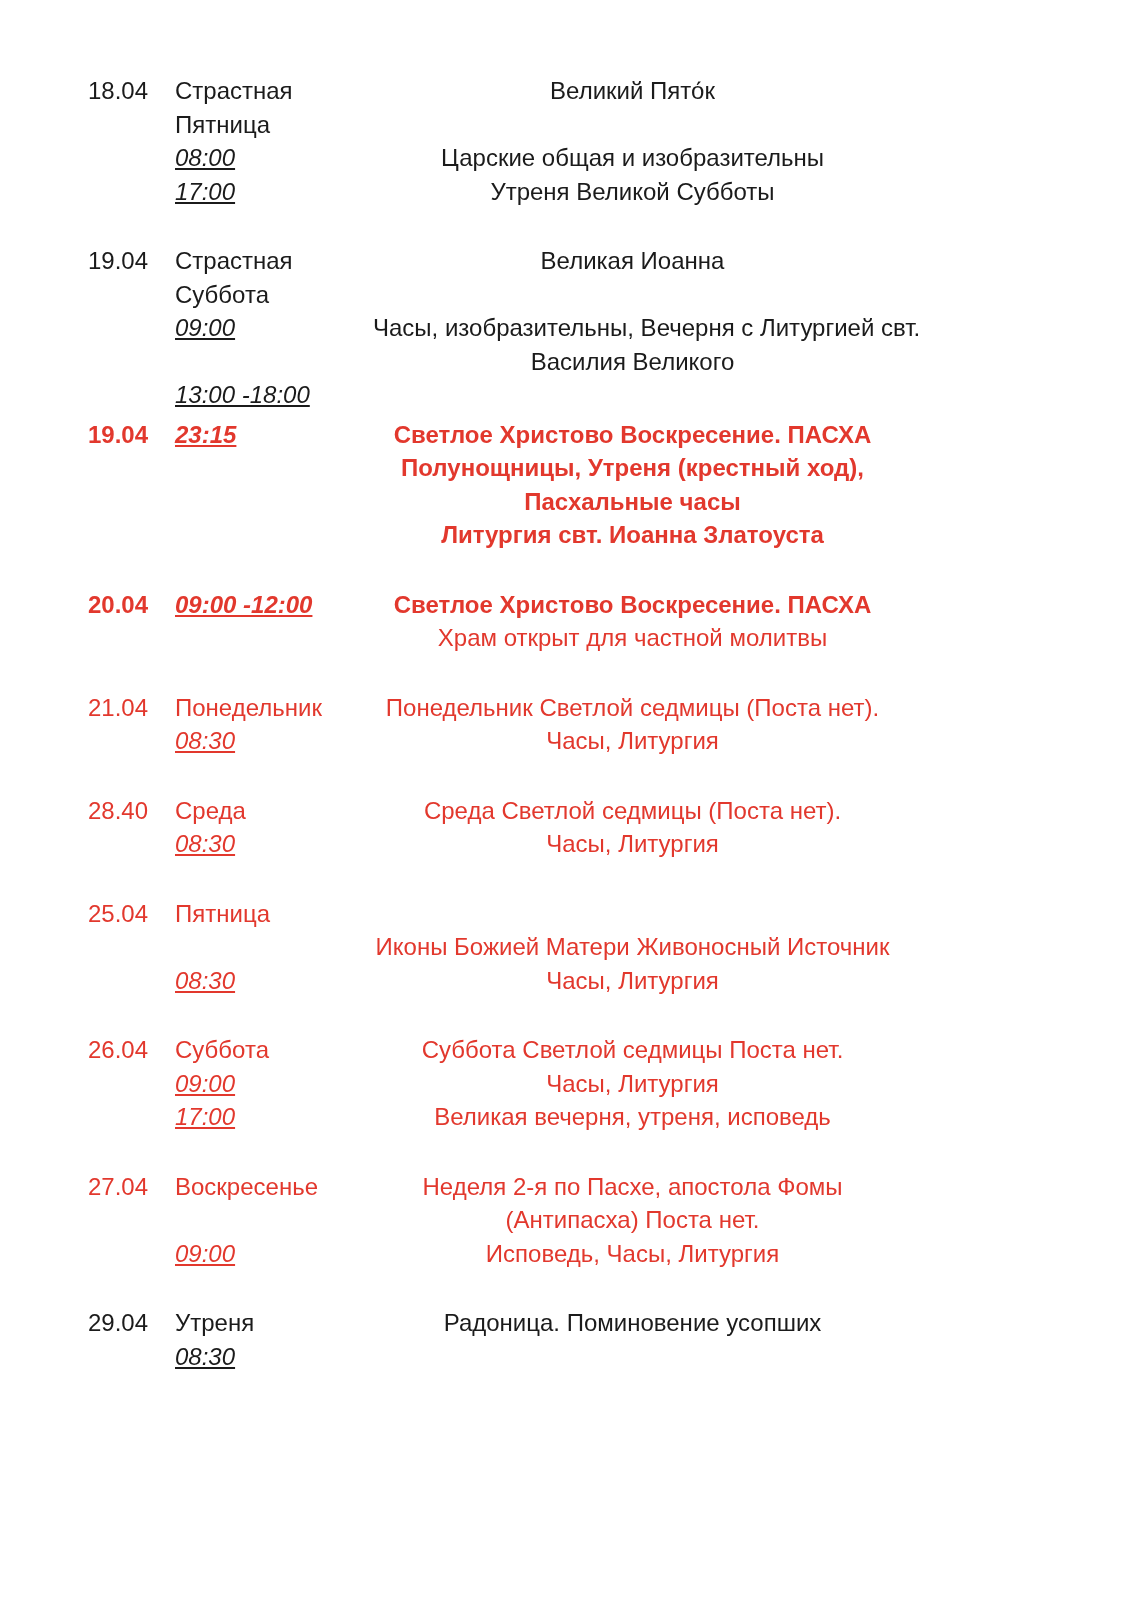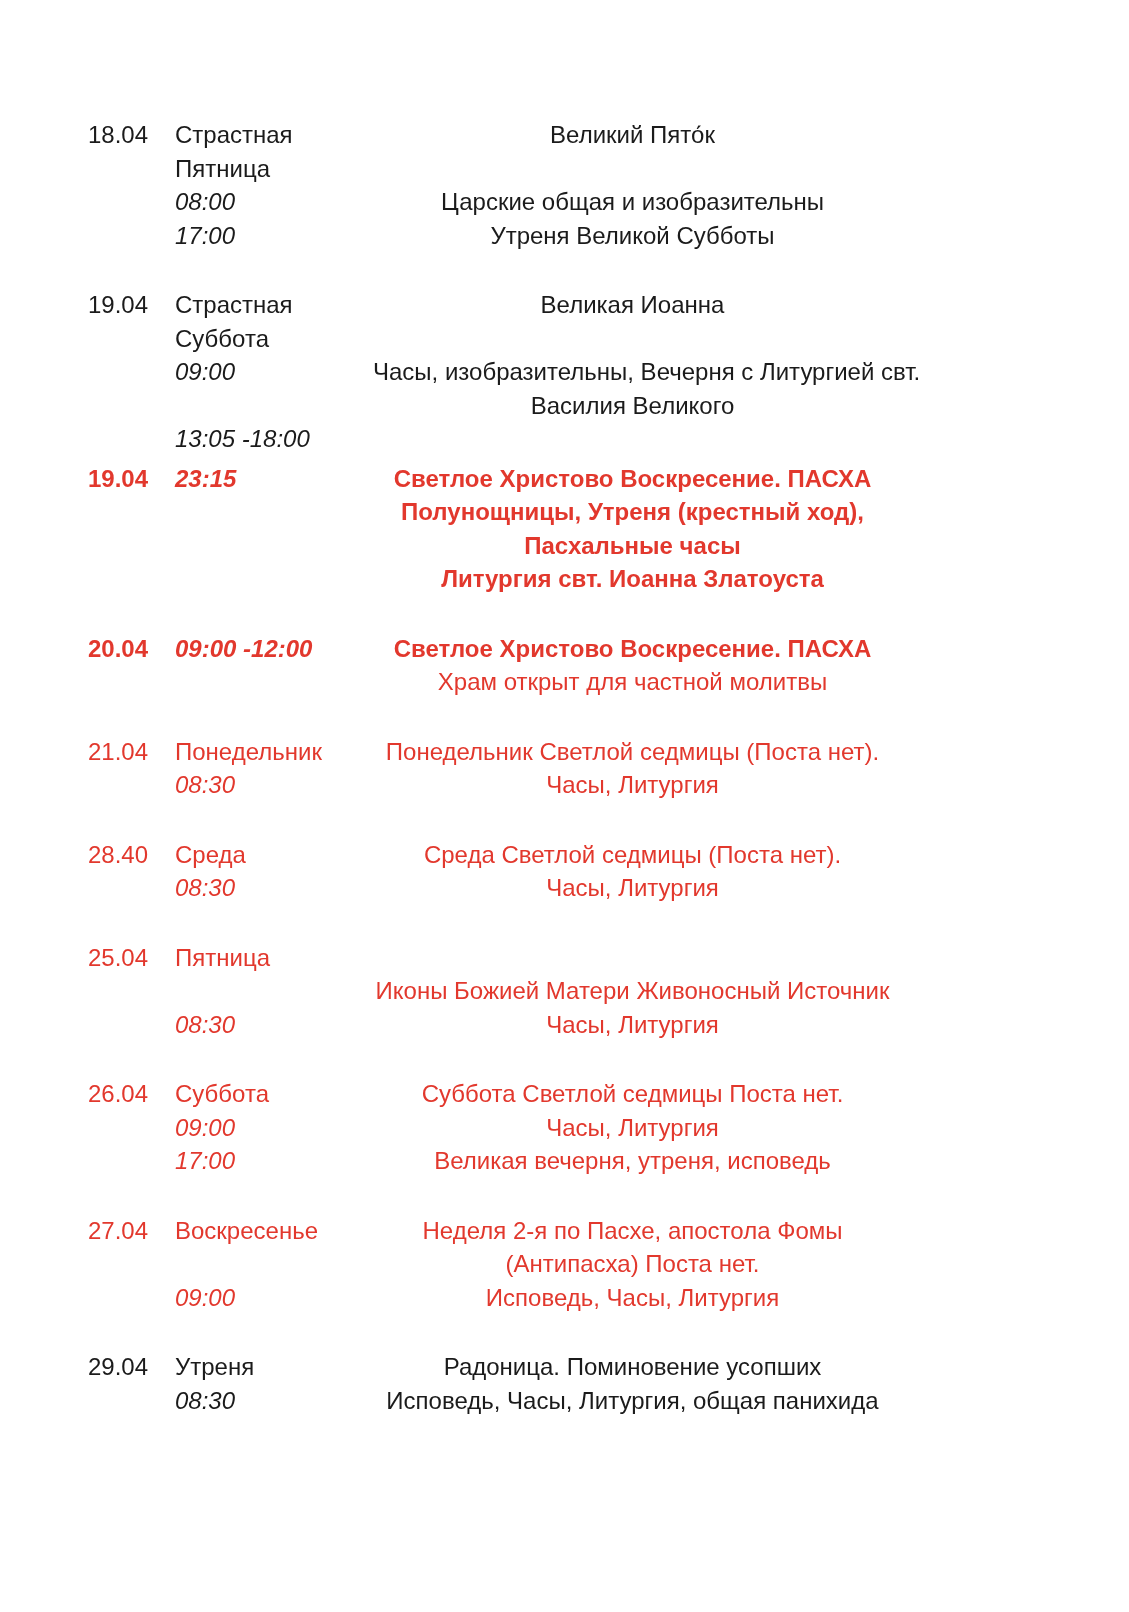--- a/index.html
+++ b/index.html
@@ -10,39 +10,39 @@
   body {
     width: 1129px;
     height: 1612px;
     overflow: hidden;
     font-family: "Liberation Sans", "DejaVu Sans", sans-serif;
     font-size: 24px;
     color: var(--black, #1b1b1b);
     -webkit-font-smoothing: antialiased;
   }
   .doc {
-    padding: 118px 0 0 88px;
+    padding: 74px 0 0 88px;
     box-sizing: border-box;
     width: 892px;
   }
   .section { margin-top: 36px; }
   .section:first-child { margin-top: 0; }
   .section.tight { margin-top: 6px; }
   .row {
     display: flex;
     align-items: baseline;
     line-height: 33.5px;
     white-space: nowrap;
   }
   .row.red { color: var(--red, #e2382d); }
   .cell { display: inline-block; }
   .cell.date  { width: 87px;  flex: 0 0 87px; }
   .cell.label { width: 198px; flex: 0 0 198px; }
   .cell.desc  { flex: 1 1 auto; text-align: center; }
-  .i { font-style: italic; }
+  .i { font-style: italic; text-decoration: underline; }
   .b { font-weight: bold; }
 </style>
 </head>
 <body style="background: rgb(255, 255, 255);">
 
 <div class="doc">
     <div class="section">
       <div class="row black">
         <span class="cell date">18.04</span>
         <span class="cell label">Страстная</span>
@@ -80,21 +80,21 @@
         <span class="cell label i">09:00</span>
         <span class="cell desc">Часы, изобразительны, Вечерня с Литургией свт.</span>
       </div>
       <div class="row black">
         <span class="cell date"></span>
         <span class="cell label"></span>
         <span class="cell desc">Василия Великого</span>
       </div>
       <div class="row black">
         <span class="cell date"></span>
-        <span class="cell label i">13:05 -18:00</span>
+        <span class="cell label i">13:00 -18:00</span>
       </div>
     </div>
     <div class="section tight">
       <div class="row red">
         <span class="cell date b">19.04</span>
         <span class="cell label i b">23:15</span>
         <span class="cell desc b">Светлое Христово Воскресение. ПАСХА</span>
       </div>
       <div class="row red">
         <span class="cell date"></span>
@@ -200,16 +200,15 @@
     </div>
     <div class="section">
       <div class="row black">
         <span class="cell date">29.04</span>
         <span class="cell label">Утреня</span>
         <span class="cell desc">Радоница. Поминовение усопших</span>
       </div>
       <div class="row black">
         <span class="cell date"></span>
         <span class="cell label i">08:30</span>
-        <span class="cell desc">Исповедь, Часы, Литургия, общая панихида</span>
       </div>
     </div>
   </div>
 
 </body></html>

